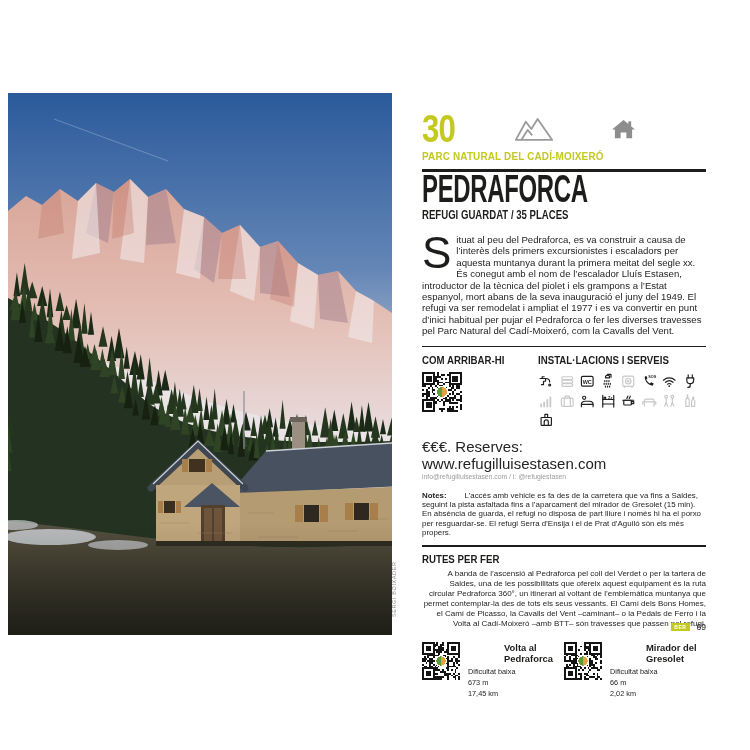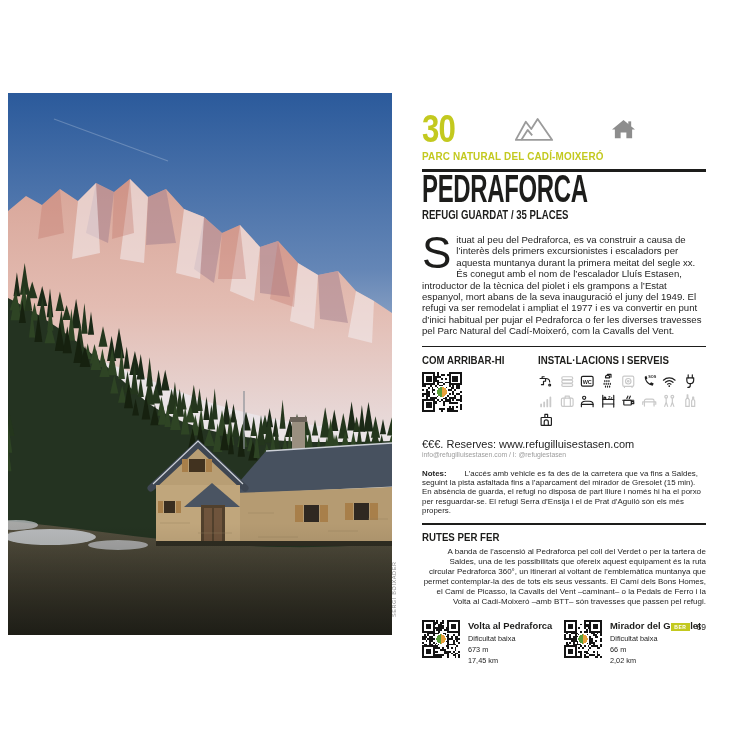--- a/index.html
+++ b/index.html
@@ -43,31 +43,31 @@
   h2{margin:0;font-size:11px;font-weight:bold;transform:scaleX(.88);transform-origin:0 50%;white-space:nowrap;}
   .arr-body{display:flex;gap:7px;margin-top:6px;}
   .qr{width:40px;height:40px;flex:0 0 auto;}
   .qr svg{width:100%;height:100%;display:block;}
   .arr-lines{font-size:8px;line-height:12.6px;padding-top:1px;color:#242424;}
   #services-icons{display:flex;flex-wrap:wrap;gap:3px 4px;margin-top:7px;width:172px;}
   .si{width:16.5px;height:16.5px;}
   .si svg{width:100%;height:100%;display:block;}
   .si.on{color:var(--icon-on);}
   .si.off{color:var(--icon-off);}
-  .price{margin:9px 0 0;font-size:11px;color:#242424;}
+  .price{margin:9px 0 0;font-size:15px;color:#242424;}
   .contact{margin:1px 0 0;font-size:6.8px;color:#9c9c9c;}
   .notes{margin:11px 0 0;font-size:7.9px;line-height:9.3px;color:#242424;}
   .notes b{margin-right:18px;}
   .r2{margin-top:8px;}
   .routes-h{margin-top:6px;}
   .routes-p{margin:4px 0 0;font-size:8px;line-height:10px;color:#242424;text-align:right;}
   .cards{display:flex;margin-top:13px;}
   .card{display:flex;gap:8px;width:50%;}
   .card .qr{width:38px;height:38px;}
-  .card-title{font-size:9.4px;font-weight:bold;}
+  .card-title{font-size:9.4px;font-weight:bold;margin-left:36px;}
   .card-lines{font-size:7.3px;line-height:11.3px;margin-top:2px;color:#242424;}
   .footer{position:absolute;top:622px;left:422px;width:284px;display:flex;
           justify-content:flex-end;align-items:center;gap:7px;}
   .tag{background:var(--accent);color:#fff;font-size:5px;font-weight:bold;
        padding:1.5px 3px;letter-spacing:.6px;line-height:1;}
   .pnum{font-size:8.5px;font-weight:normal;}
 </style>
 </head>
 <body>
 

